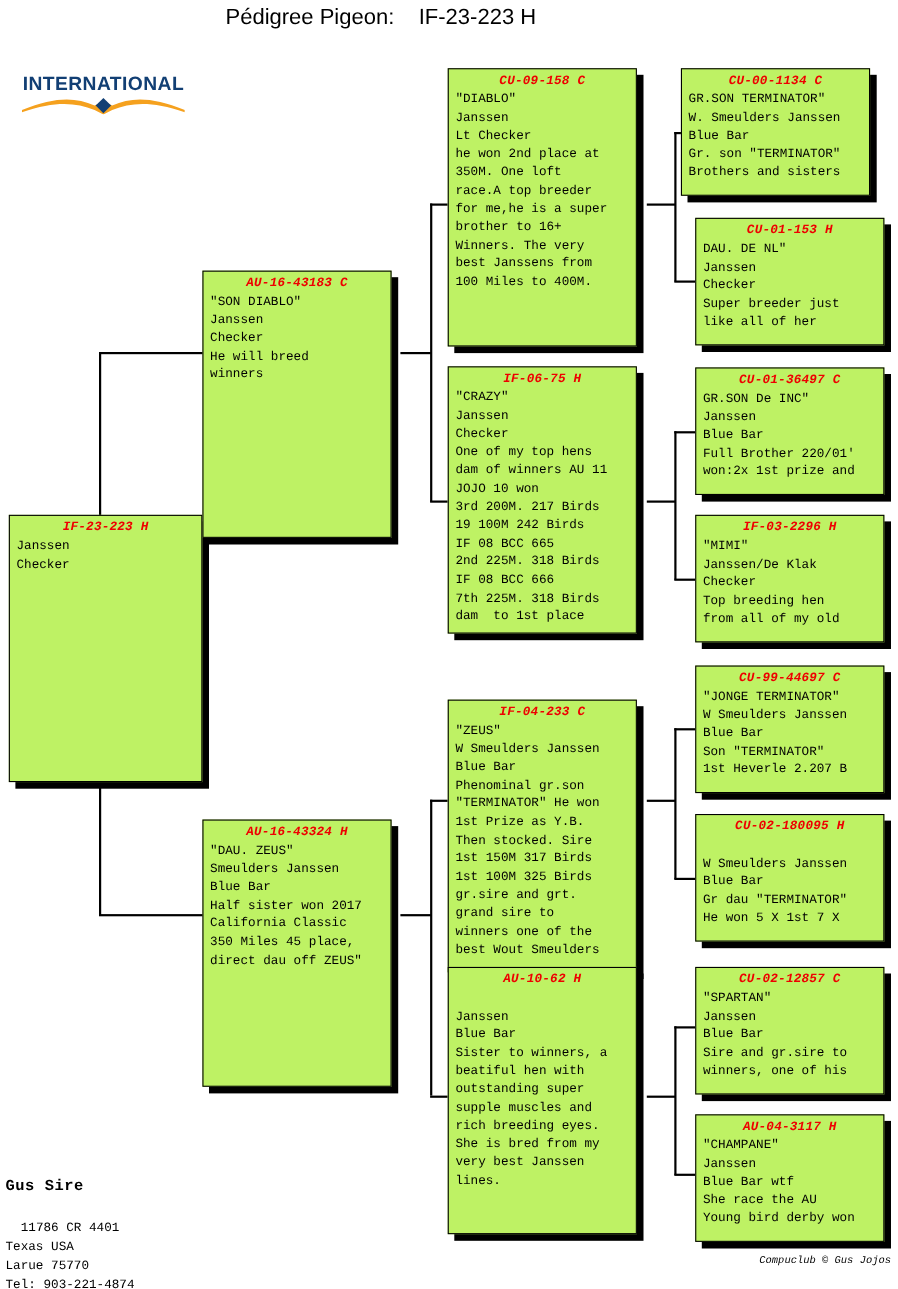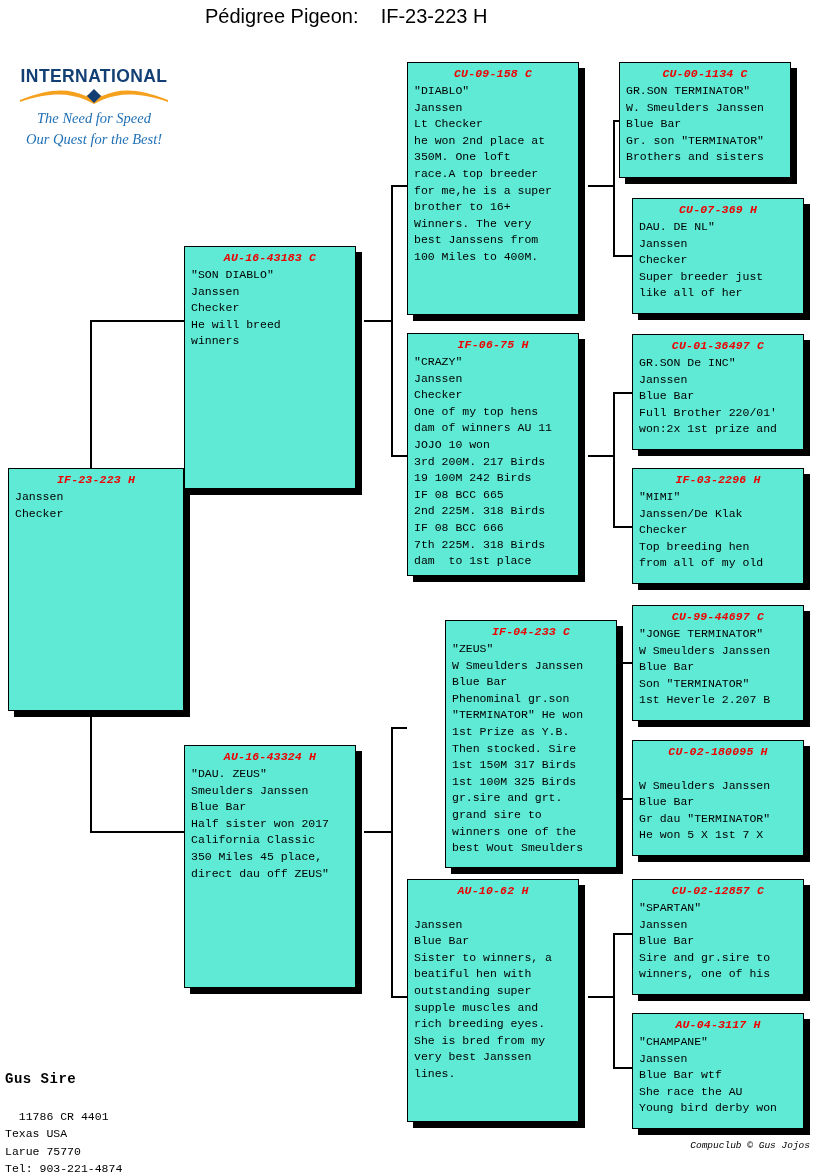--- a/index.html
+++ b/index.html
@@ -78,21 +78,21 @@
     font-family: "Liberation Sans", "DejaVu Sans", sans-serif;
     font-size: 20px;
     color: #000000;
     white-space: pre;
     text-align: center;
   }
 
   
   .pbox {
     position: absolute;
-    background: #5eead4;
+    background: #bef264;
     border: 1.5px solid #000000;
     box-shadow: 6px 6px 0 0 #000000;
     box-sizing: border-box;
     overflow: hidden;
     z-index: 5;
   }
   .pbox-id {
     display: block;
     text-align: center;
     color: #ee0000;
@@ -152,24 +152,20 @@
 </style>
 </head>
 <body>
 
 <div id="logo">
   <div id="logo-intl">INTERNATIONAL</div>
   <svg id="logo-swoosh" viewBox="0 0 148 16">
     <path d="M0 12 C 30 0, 48 0, 66 8 L 74 4 L 82 8 C 100 0, 118 0, 148 12 L 148 14 C 118 4, 100 5, 82 12 L 74 16 L 66 12 C 48 5, 30 4, 0 14 Z" fill="#f5a11e"></path>
     <path d="M74 1 L 81 8 L 74 15 L 67 8 Z" fill="#123f74"></path>
   </svg>
-  <div id="logo-tag">
-    <span>The Need for Speed</span><br>
-    <span>Our Quest for the Best!</span>
-  </div>
 </div>
 
 <div id="page-title">Pédigree Pigeon:    IF-23-223 H</div>
 
 <div class="conn h" style="left:90px; top:590px; width:12px;"></div>
 <div class="conn v" style="left:90px; top:320px; height:512px;"></div>
 <div class="conn h" style="left:90px; top:320px; width:95px;"></div>
 <div class="conn h" style="left:90px; top:831px; width:95px;"></div>
 
 <div class="conn h" style="left:364px; top:320px; width:28px;"></div>
@@ -253,21 +249,21 @@
 JOJO 10 won
 3rd 200M. 217 Birds
 19 100M 242 Birds
 IF 08 BCC 665
 2nd 225M. 318 Birds
 IF 08 BCC 666
 7th 225M. 318 Birds
 dam  to 1st place</span>
 </div>
 
-<div class="pbox" style="left:407px; top:620px; width:172px; height:248px;margin-left:38px;">
+<div class="pbox" style="left:407px; top:636px; width:172px; height:248px;">
   <span class="pbox-id">IF-04-233 C</span>
   <span class="pbox-body">"ZEUS"
 W Smeulders Janssen
 Blue Bar
 Phenominal gr.son
 "TERMINATOR" He won
 1st Prize as Y.B.
 Then stocked. Sire
 1st 150M 317 Birds
 1st 100M 325 Birds
@@ -295,21 +291,21 @@
 <div class="pbox" style="left:619px; top:62px; width:172px; height:116px;font-family:Liberation Mono, monospace;">
   <span class="pbox-id">CU-00-1134 C</span>
   <span class="pbox-body">GR.SON TERMINATOR"
 W. Smeulders Janssen
 Blue Bar
 Gr. son "TERMINATOR"
 Brothers and sisters</span>
 </div>
 
 <div class="pbox" style="left:632px; top:198px; width:172px; height:116px;">
-  <span class="pbox-id">CU-07-369 H</span>
+  <span class="pbox-id">CU-01-153 H</span>
   <span class="pbox-body">DAU. DE NL"
 Janssen
 Checker
 Super breeder just
 like all of her</span>
 </div>
 
 <div class="pbox" style="left:632px; top:334px; width:172px; height:116px;">
   <span class="pbox-id">CU-01-36497 C</span>
   <span class="pbox-body">GR.SON De INC"

